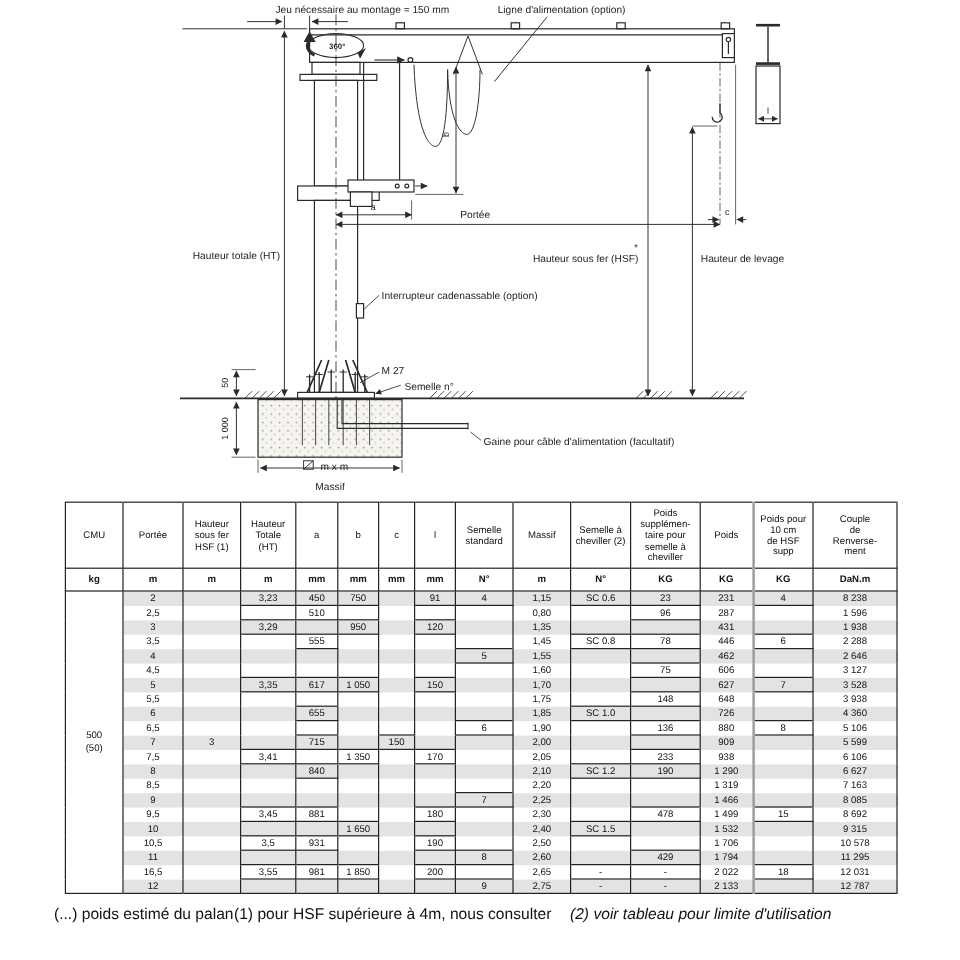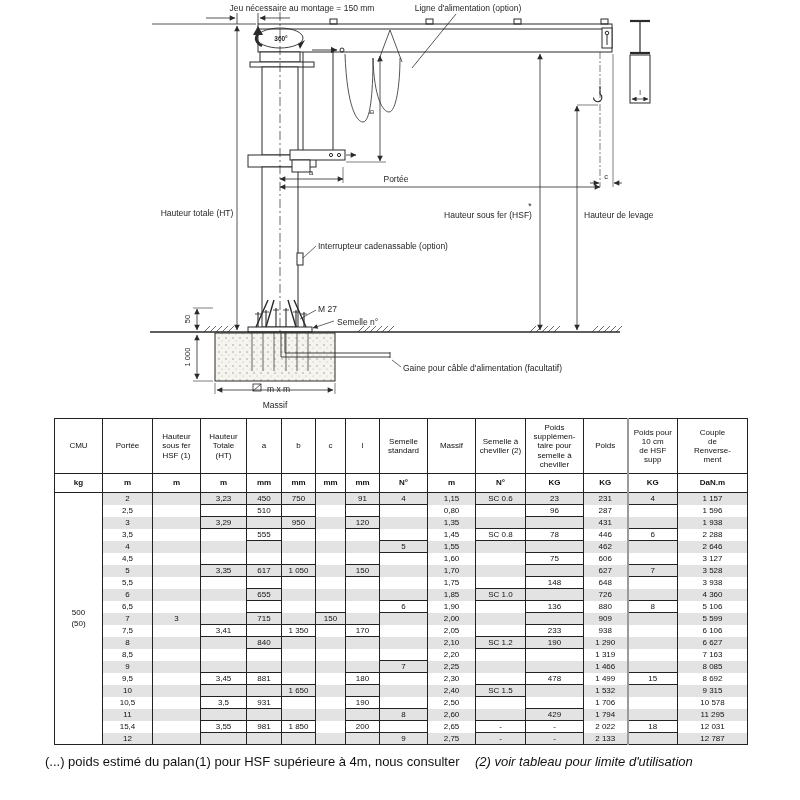--- a/index.html
+++ b/index.html
@@ -259,21 +259,21 @@
           <td class="c4 bx">450</td>
           <td class="c5 bx">750</td>
           <td class="c6"></td>
           <td class="c7 bx">91</td>
           <td class="c8 bx">4</td>
           <td class="c9">1,15</td>
           <td class="c10 bx">SC 0.6</td>
           <td class="c11 bx">23</td>
           <td class="c12">231</td>
           <td class="c13 bx">4</td>
-          <td class="c14">1 157</td>
+          <td class="c14">8 238</td>
         </tr>
         <tr class="odd">
           <td class="c1">2,5</td>
           <td class="c2"></td>
           <td class="c3"></td>
           <td class="c4 bx">510</td>
           <td class="c5"></td>
           <td class="c6"></td>
           <td class="c7"></td>
           <td class="c8"></td>
@@ -550,21 +550,21 @@
           <td class="c7"></td>
           <td class="c8 bx">8</td>
           <td class="c9">2,60</td>
           <td class="c10"></td>
           <td class="c11 bx">429</td>
           <td class="c12">1 794</td>
           <td class="c13"></td>
           <td class="c14">11 295</td>
         </tr>
         <tr class="odd">
-          <td class="c1">15,4</td>
+          <td class="c1">16,5</td>
           <td class="c2"></td>
           <td class="c3 bx">3,55</td>
           <td class="c4 bx">981</td>
           <td class="c5 bx">1 850</td>
           <td class="c6"></td>
           <td class="c7 bx">200</td>
           <td class="c8"></td>
           <td class="c9">2,65</td>
           <td class="c10 bx">-</td>
           <td class="c11 bx">-</td>

